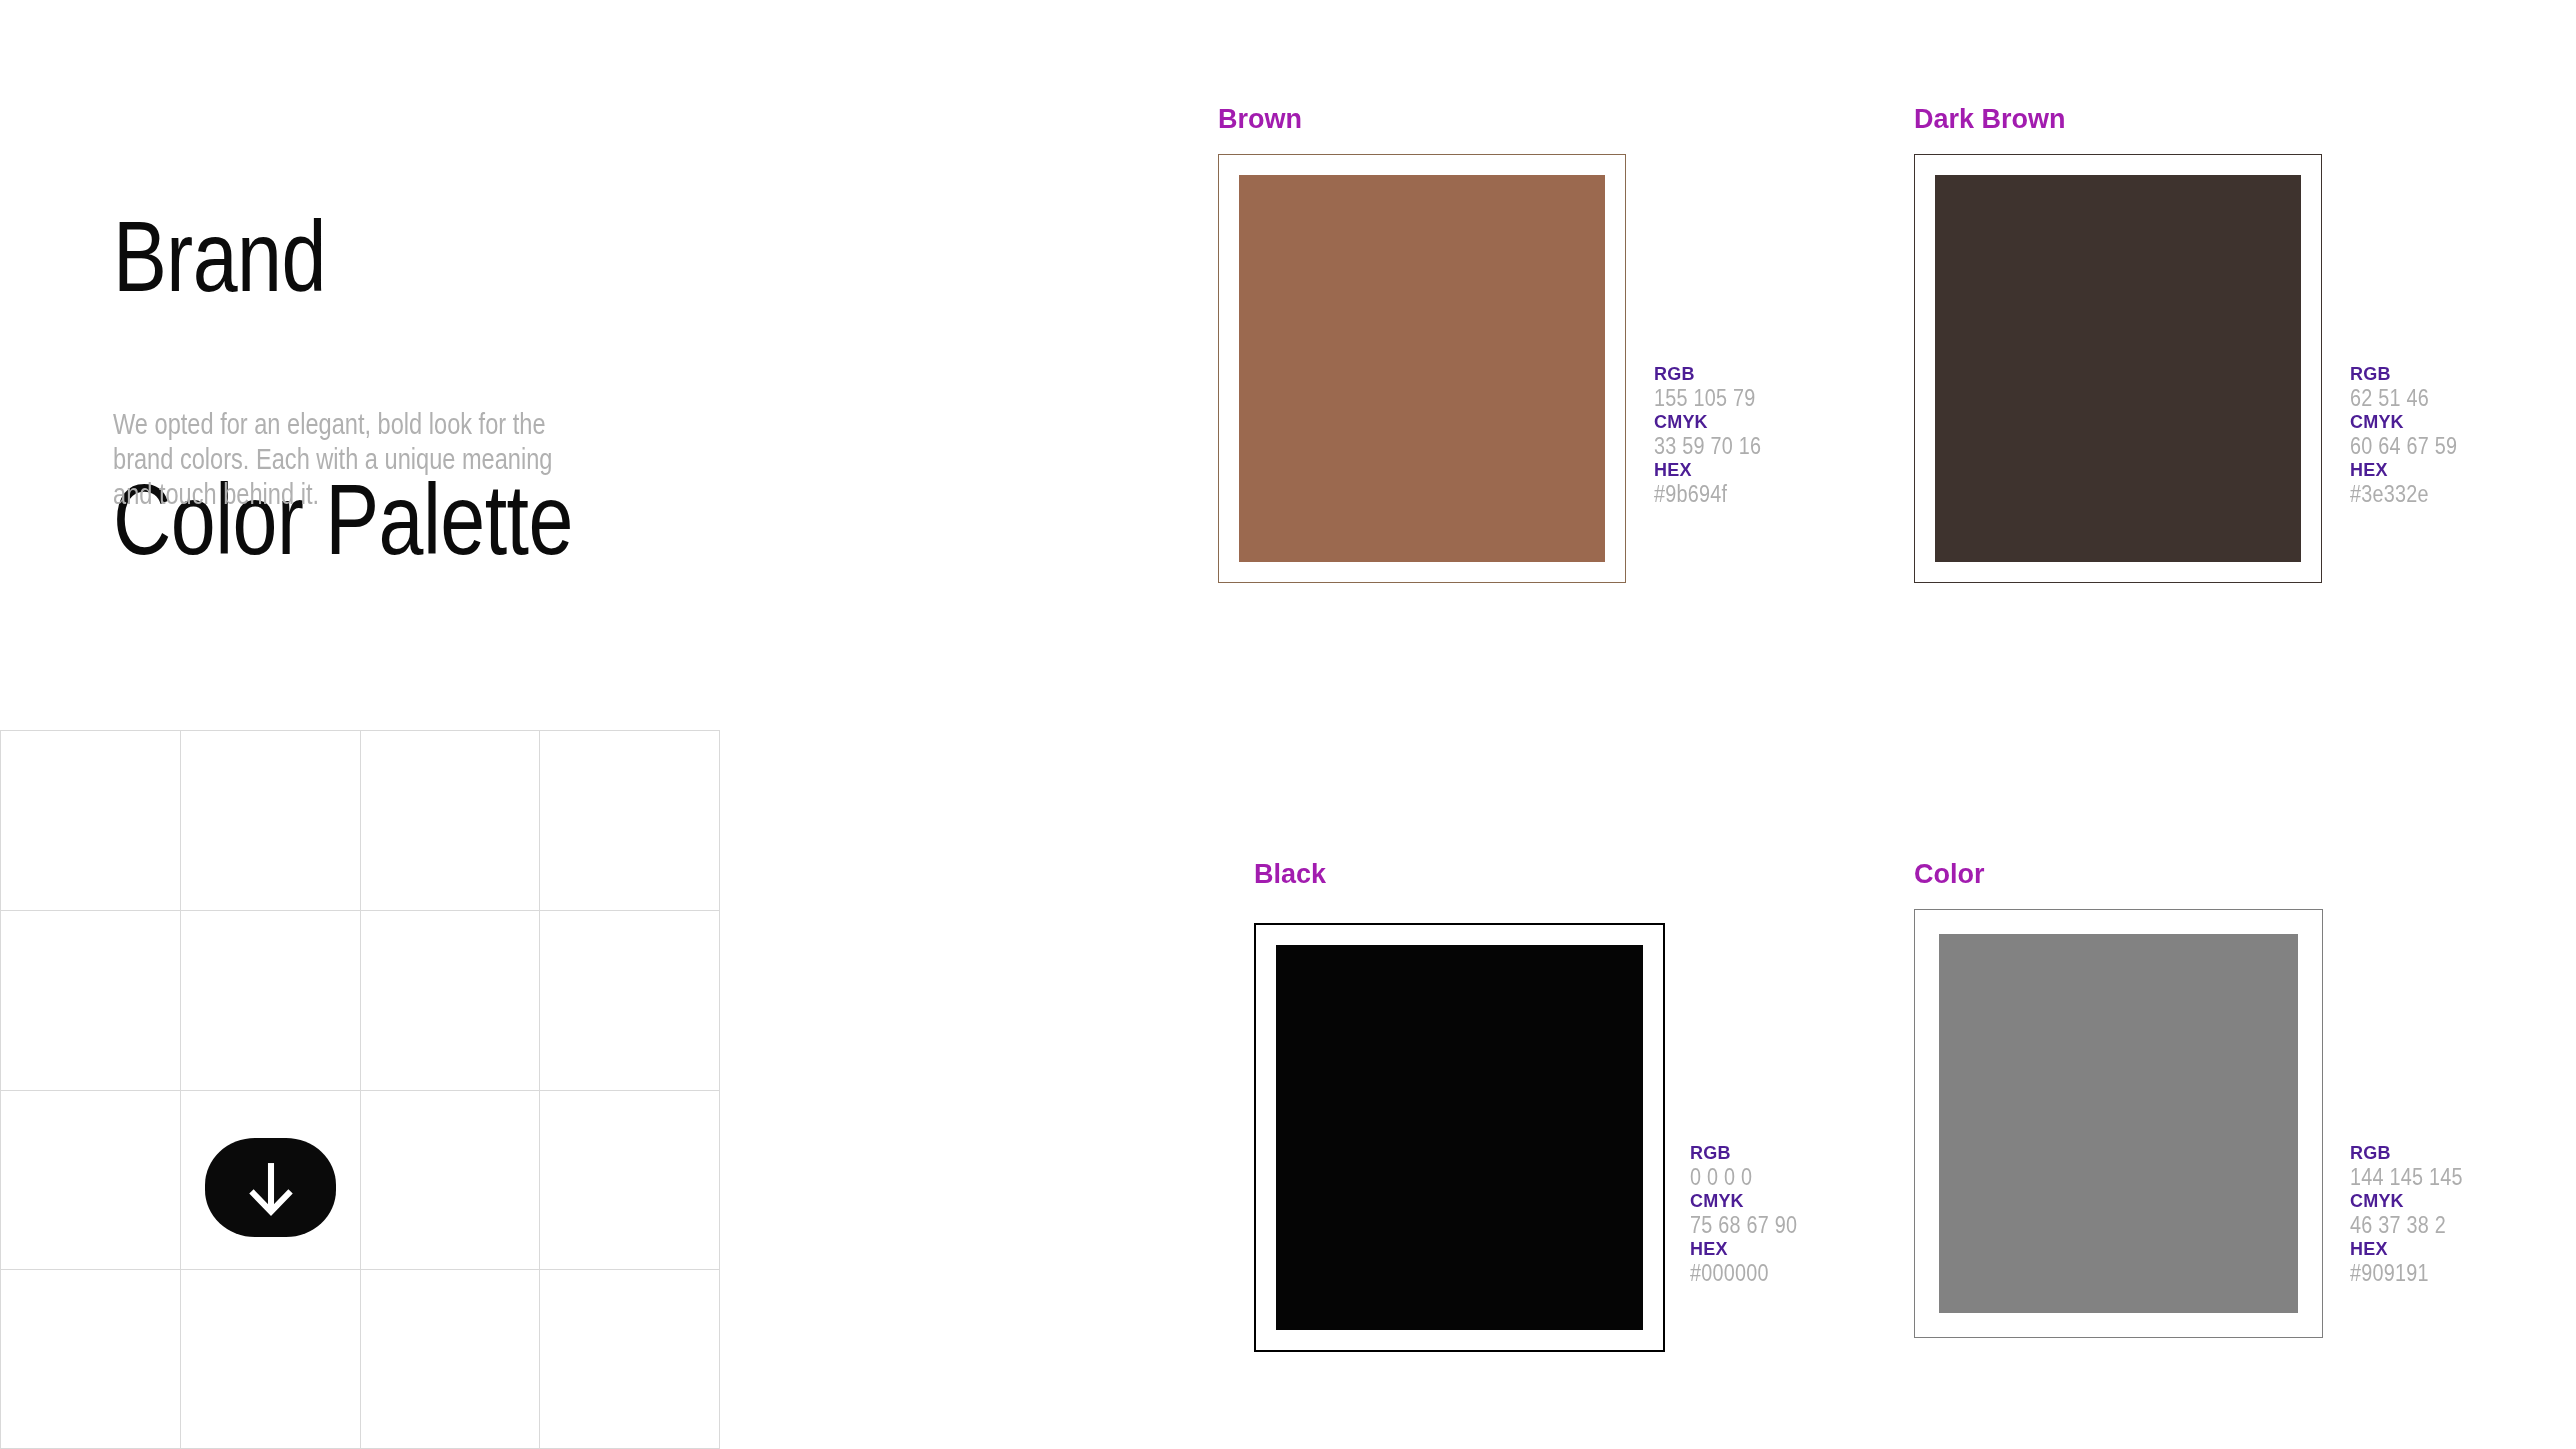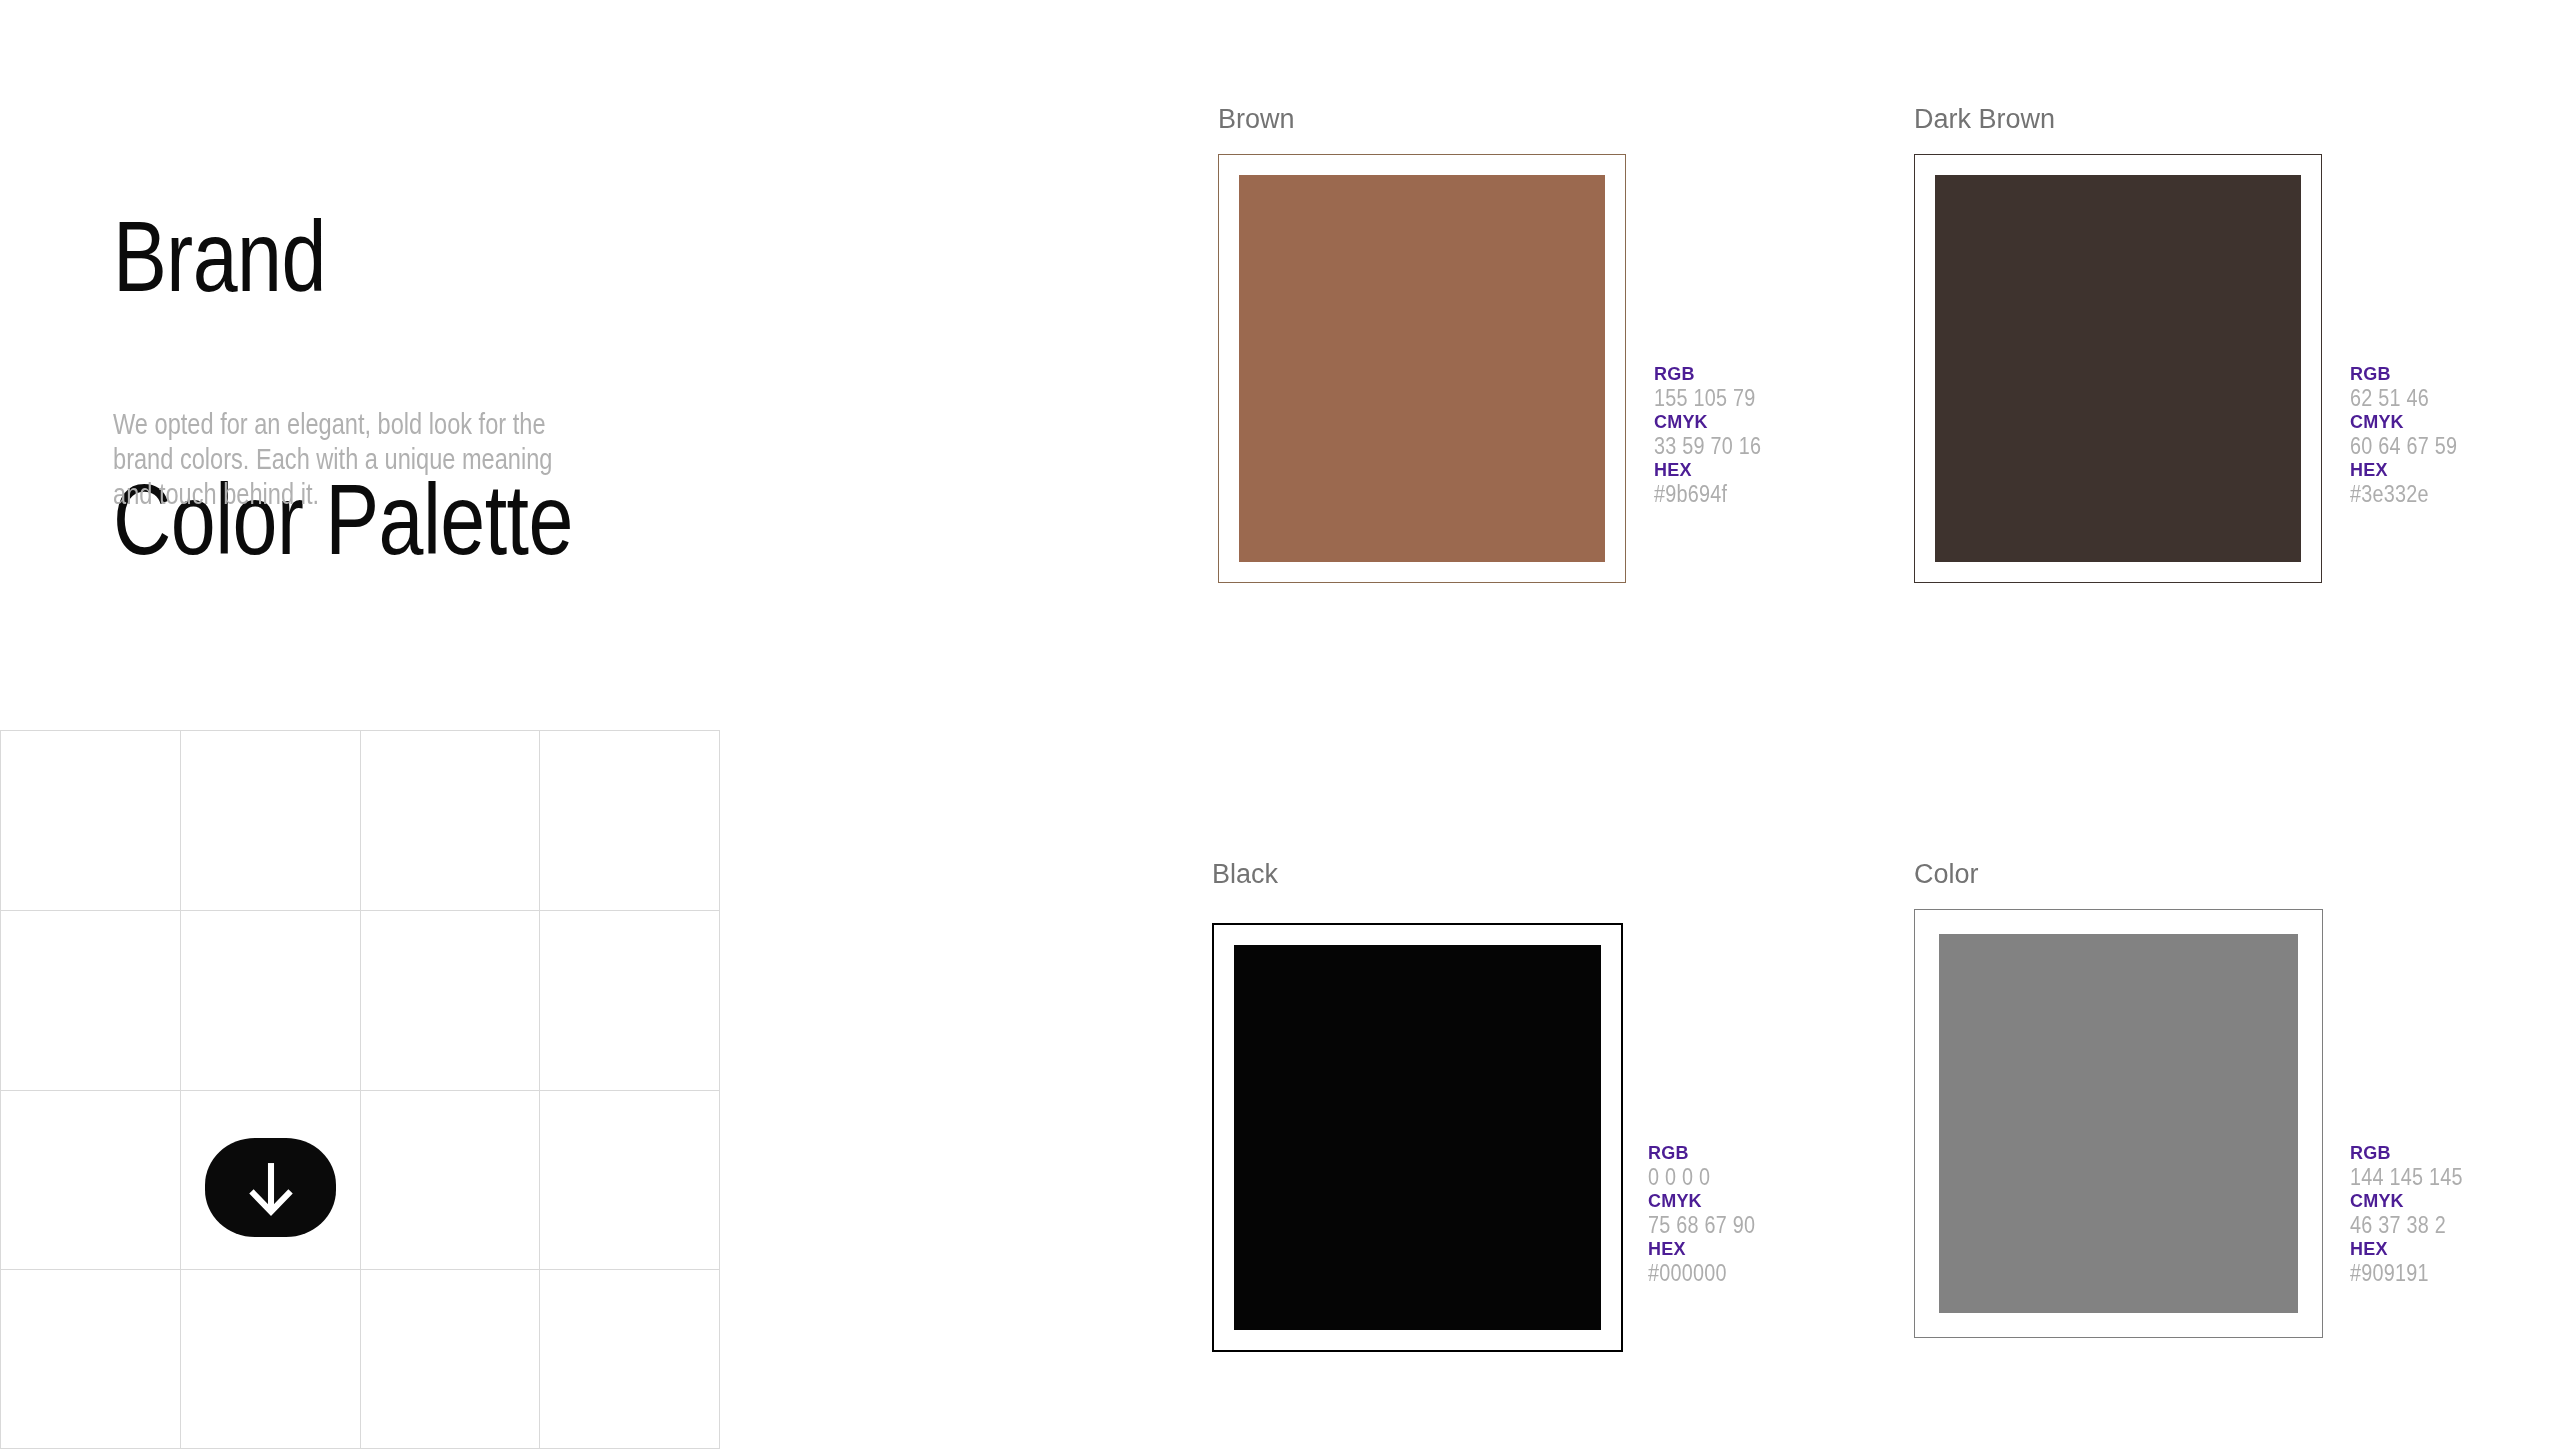--- a/index.html
+++ b/index.html
@@ -65,22 +65,22 @@
   }
   #download-button svg { display:block; }
 
   
   .swatch-card { position:absolute; }
 
   .swatch-title {
     position:absolute;
     left:0; top:0;
     font-size:27px;
-    font-weight:400;
-    color:#737373;
+    font-weight:700;
+    color:#a21caf;
     letter-spacing:0px;
     white-space:nowrap;
   }
 
   .swatch-frame {
     position:absolute;
     left:0;
     border-style:solid;
     background:#ffffff;
   }
@@ -167,21 +167,21 @@
     <div class="swatch-meta" style="left:436px; top:258px;">
       <div class="meta-label">RGB</div>
       <div class="meta-value">62 51 46</div>
       <div class="meta-label">CMYK</div>
       <div class="meta-value">60 64 67 59</div>
       <div class="meta-label">HEX</div>
       <div class="meta-value">#3e332e</div>
     </div>
   </div>
 
-  <div class="swatch-card" style="left:1212px; top:859px; width:671px; height:496px;">
+  <div class="swatch-card" style="left:1254px; top:859px; width:671px; height:496px;">
     <div class="swatch-title">Black</div>
     <div class="swatch-frame" style="top:64px; width:411px; height:429px; border-width:2.7px; border-color:#000000; padding:20px;">
       <div class="swatch-fill" style="background:#050505;"></div>
     </div>
     <div class="swatch-meta" style="left:436px; top:282px;">
       <div class="meta-label">RGB</div>
       <div class="meta-value">0 0 0 0</div>
       <div class="meta-label">CMYK</div>
       <div class="meta-value">75 68 67 90</div>
       <div class="meta-label">HEX</div>

